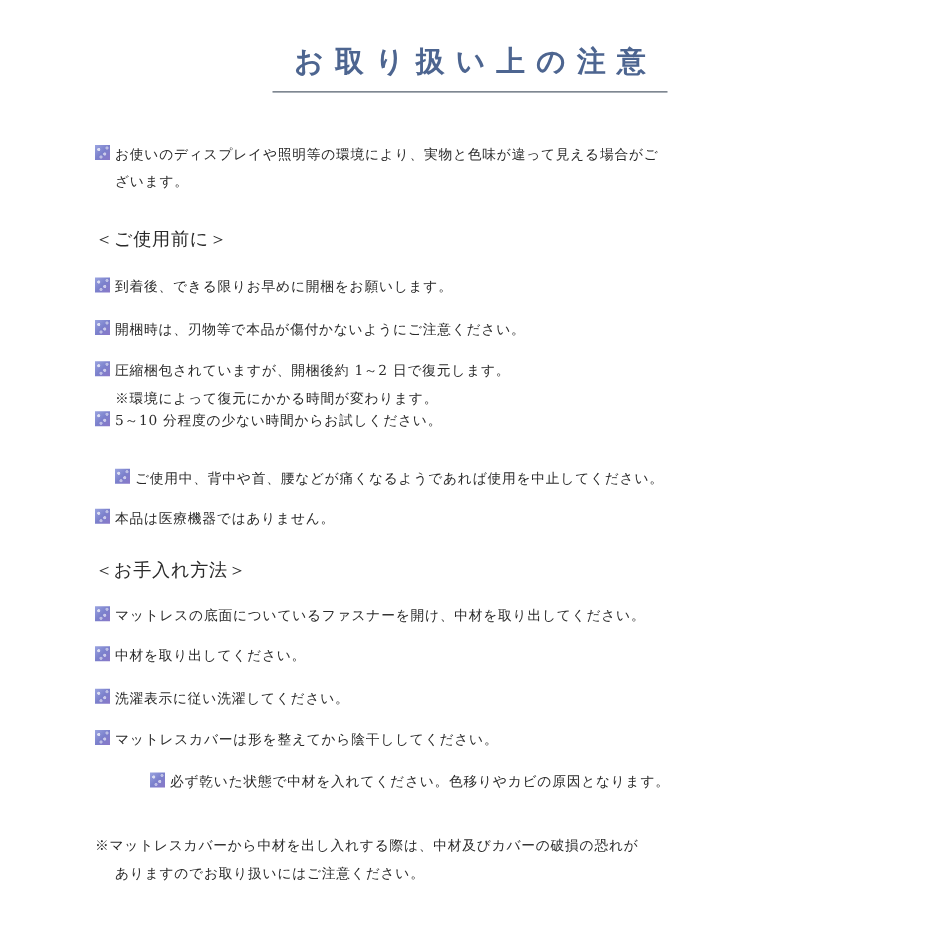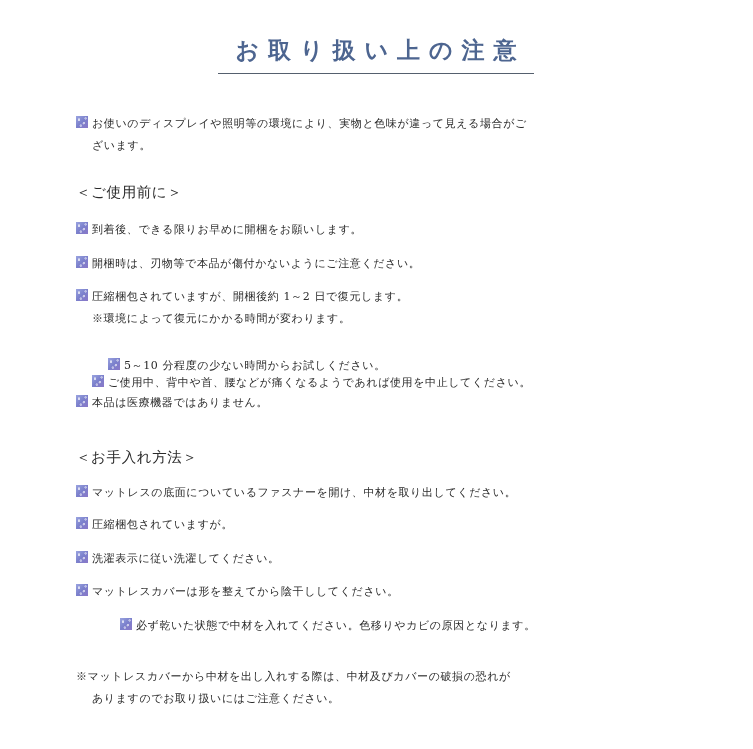--- a/index.html
+++ b/index.html
@@ -103,37 +103,37 @@
   <div class="row" style="top:219px;">
     <span class="bullet"></span><span>到着後、できる限りお早めに開梱をお願いします。</span>
   </div>
   <div class="row" style="top:253px;">
     <span class="bullet"></span><span>開梱時は、刃物等で本品が傷付かないようにご注意ください。</span>
   </div>
   <div class="row" style="top:286px;">
     <span class="bullet"></span><span>圧縮梱包されていますが、開梱後約 1～2 日で復元します。</span>
     <span class="cont">※環境によって復元にかかる時間が変わります。</span>
   </div>
-  <div class="row" style="top:355px;margin-left:32px;">
+  <div class="row" style="top:326px;">
     <span class="bullet"></span><span>5～10 分程度の少ない時間からお試しください。</span>
   </div>
   <div class="row" style="top:372px;padding-left:16px;">
     <span class="bullet"></span><span>ご使用中、背中や首、腰などが痛くなるようであれば使用を中止してください。</span>
   </div>
-  <div class="row" style="top:392px;">
+  <div class="row" style="top:404px;">
     <span class="bullet"></span><span>本品は医療機器ではありません。</span>
   </div>
 
   <div class="heading" style="top:446px;">＜お手入れ方法＞</div>
 
   <div class="row" style="top:482px;">
     <span class="bullet"></span><span>マットレスの底面についているファスナーを開け、中材を取り出してください。</span>
   </div>
   <div class="row" style="top:514px;">
-    <span class="bullet"></span><span>圧縮梱包されていますが。</span>
+    <span class="bullet"></span><span>中材を取り出してください。</span>
   </div>
   <div class="row" style="top:548px;">
     <span class="bullet"></span><span>洗濯表示に従い洗濯してください。</span>
   </div>
   <div class="row" style="top:581px;">
     <span class="bullet"></span><span>マットレスカバーは形を整えてから陰干ししてください。</span>
   </div>
   <div class="row" style="top:615px;padding-left:44px;">
     <span class="bullet"></span><span>必ず乾いた状態で中材を入れてください。色移りやカビの原因となります。</span>
   </div>

